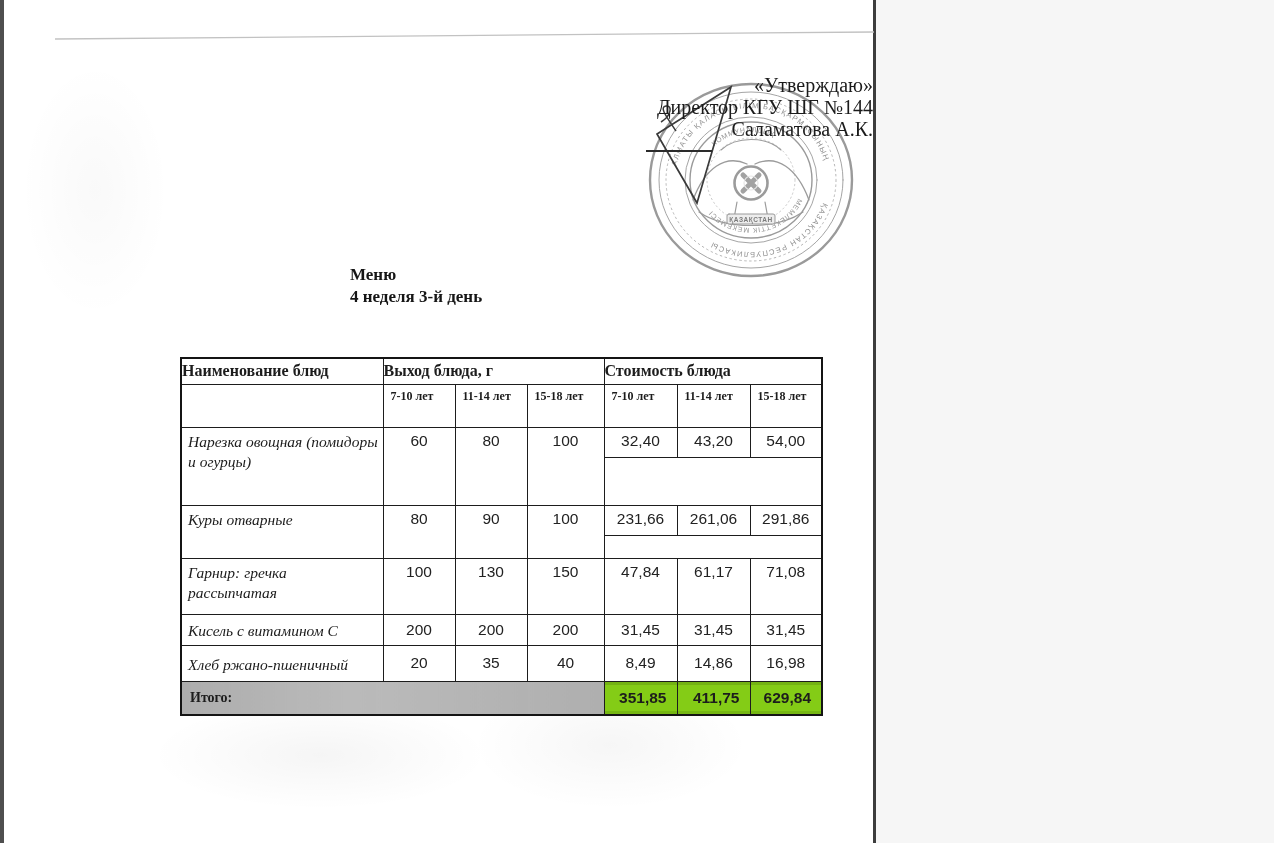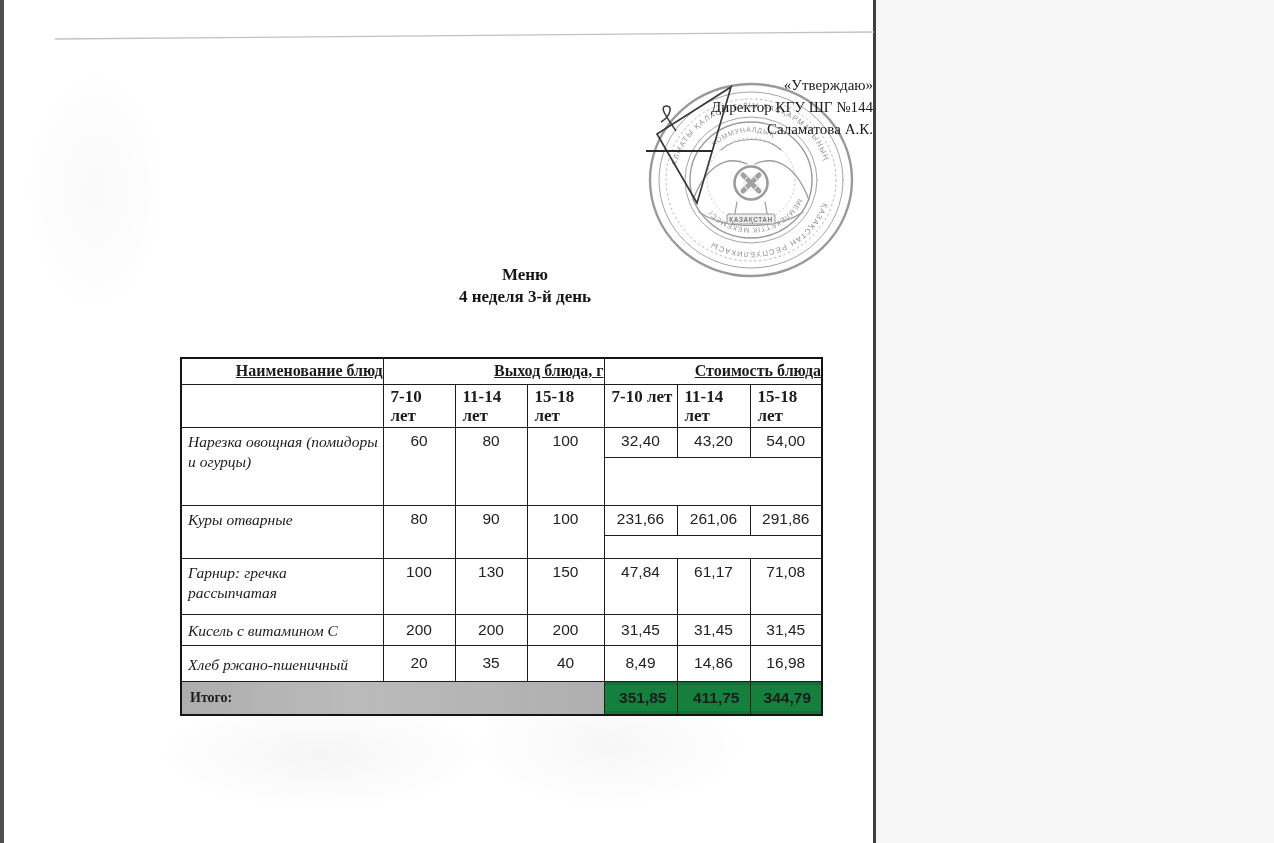--- a/index.html
+++ b/index.html
@@ -15,48 +15,48 @@
   .left-edge-strip{position:absolute;left:0;top:0;width:4px;height:843px;background:#4f4f4f;}
   .blotch{position:absolute;pointer-events:none;}
   .b1{left:150px;top:700px;width:340px;height:110px;background:radial-gradient(ellipse at center, rgba(0,0,0,0.04), rgba(0,0,0,0) 70%);}
   .b2{left:470px;top:680px;width:280px;height:130px;background:radial-gradient(ellipse at center, rgba(0,0,0,0.035), rgba(0,0,0,0) 70%);}
   .b3{left:20px;top:60px;width:150px;height:260px;background:radial-gradient(ellipse at center, rgba(0,0,0,0.025), rgba(0,0,0,0) 70%);}
 
   .overlay-svg{position:absolute;left:0;top:0;width:1274px;height:843px;pointer-events:none;}
 
   .approval{
     position:absolute;left:560px;top:74px;width:313px;
-    text-align:right;font-size:15px;line-height:22px;color:#1b1b1b;
+    text-align:right;font-size:20px;line-height:22px;color:#1b1b1b;
   }
   .sig-line{position:absolute;left:646px;top:150px;width:66px;height:2px;background:#2b2b2b;}
 
   .doc-title{
     position:absolute;left:350px;top:264px;width:350px;
-    text-align:center;font-weight:bold;font-size:17px;line-height:22px;color:#161616;
+    font-weight:bold;font-size:17px;line-height:22px;color:#161616;
   }
 
   table.menu{
     position:absolute;left:180px;top:357px;width:641px;
     border-collapse:collapse;table-layout:fixed;
     border:2.5px solid #141414;
   }
   table.menu td{border:1.5px solid #1d1d1d;overflow:hidden;padding:0;}
-  .hc{font-weight:bold;font-size:16px;text-align:right;vertical-align:middle;font-family:"Liberation Serif",serif;text-decoration:underline;}
-  .shc{font-weight:bold;font-size:17px;text-align:left;vertical-align:top;padding:2px 4px 0 7px !important;line-height:19px;font-family:"Liberation Serif",serif;margin-left:16px;}
+  .hc{font-weight:bold;font-size:16px;text-align:left;vertical-align:middle;font-family:"Liberation Serif",serif;}
+  .shc{font-weight:bold;font-size:12px;text-align:left;vertical-align:top;padding:2px 4px 0 7px !important;line-height:19px;font-family:"Liberation Serif",serif;margin-left:16px;}
   .nm{font-size:15.5px;line-height:20px;text-align:left;padding:3px 4px 0 6px !important;font-family:"Liberation Serif",serif;font-style:italic;}
   .num{font-size:15.5px;text-align:center;font-family:Liberation Sans, sans-serif;color:#222;}
   .vt{vertical-align:top;padding-top:4px !important;}
   .vm{vertical-align:middle;}
   .total-label{
     background:#b6b6b6;font-weight:bold;font-size:14px;vertical-align:middle;
     padding-left:8px !important;font-family:"Liberation Serif",serif;
     background-image:linear-gradient(90deg, rgba(0,0,0,0.05), rgba(255,255,255,0.06) 40%, rgba(0,0,0,0.04));
   }
   .total-num{
-    background:#15803d;font-weight:bold;font-size:15.5px;text-align:right;
+    background:#84cc16;font-weight:bold;font-size:15.5px;text-align:right;
     vertical-align:middle;padding-right:10px !important;font-family:"Liberation Sans",sans-serif;
     box-shadow:inset 0 3px 0 rgba(0,0,0,0.12), inset 0 -3px 0 rgba(0,0,0,0.10);
   }
   .seal-text{font-family:"Liberation Sans",sans-serif;font-size:7.5px;letter-spacing:1.2px;fill:#8f8f8f;}
   .seal-text-inner{font-family:"Liberation Sans",sans-serif;font-size:7px;letter-spacing:0.8px;fill:#949494;}
   .seal-banner-text{font-family:"Liberation Sans",sans-serif;font-size:6.5px;letter-spacing:0.5px;fill:#7a7a7a;font-weight:bold;}
 </style>
 </head>
 <body>
 
@@ -209,16 +209,16 @@
     <td class="num vm">40</td>
     <td class="num vm">8,49</td>
     <td class="num vm">14,86</td>
     <td class="num vm">16,98</td>
   </tr>
 
   <tr style="height:34px">
     <td class="total-label" colspan="4">Итого:</td>
     <td class="total-num">351,85</td>
     <td class="total-num">411,75</td>
-    <td class="total-num">344,79</td>
+    <td class="total-num">629,84</td>
   </tr>
   </tbody>
 </table>
 
 </body></html>

